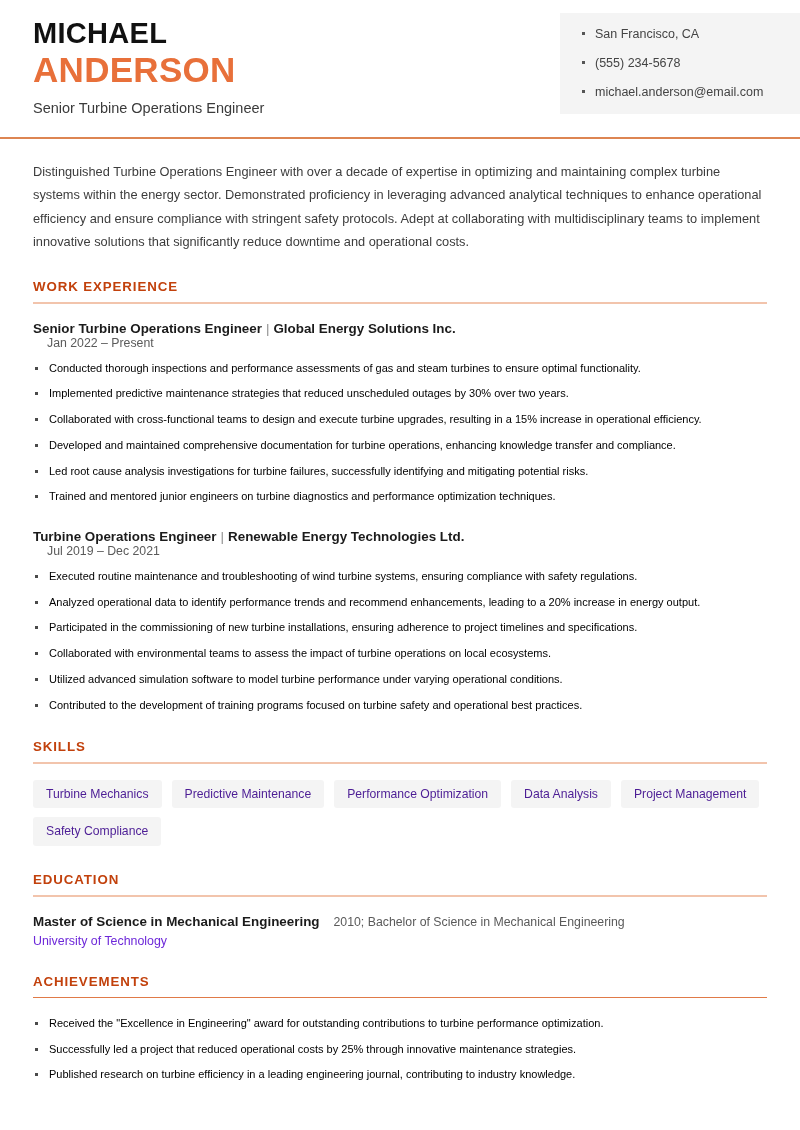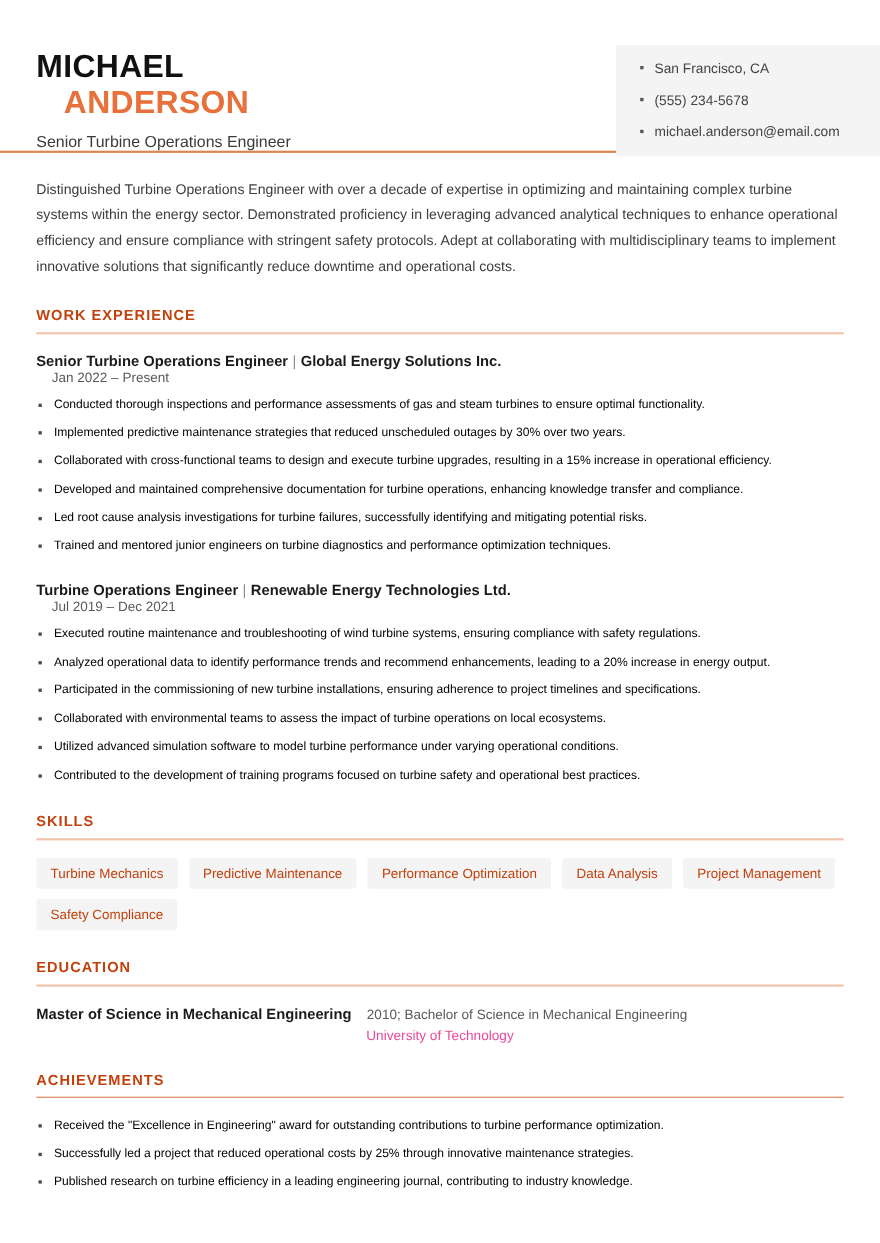--- a/index.html
+++ b/index.html
@@ -18,44 +18,43 @@
     height: 1130px;
     background: #ffffff;
     overflow: hidden;
   }
 
   
   .header {
     display: flex;
     align-items: flex-start;
     justify-content: space-between;
-    padding: 40px 0 0 0;
+    padding: 12px 0 0 0;
     height: 137px;
   }
 
   .header-left {
     padding-left: 33px;
     padding-top: 5px;
   }
 
   .name-line-1 {
     font-size: 29px;
     font-weight: bold;
     letter-spacing: 0.3px;
     line-height: 1.13;
     color: #111111;
   }
 
   .name-line-2 {
-    font-size: 29px;
+    font-size: 35px;
     font-weight: bold;
     letter-spacing: 0.3px;
     line-height: 1.13;
     color: #E8703A;
-    margin-left: 25px;
   }
 
   .job-title {
     margin-top: 11px;
     font-size: 14.5px;
     color: #3b3b3b;
     font-weight: normal;
   }
 
   .contact-box {
@@ -180,21 +179,21 @@
     display: flex;
     flex-wrap: wrap;
     gap: 9px 10px;
   }
 
   .chip {
     background: #F4F4F4;
     border-radius: 3px;
     padding: 7px 13px;
     font-size: 12.2px;
-    color: #c2410c;
+    color: #4c1d95;
     line-height: 1.2;
   }
 
   
   .edu { margin-top: 17px; }
 
   .edu-head {
     display: flex;
     align-items: baseline;
     justify-content: flex-start;
@@ -209,22 +208,21 @@
   .edu-meta {
     font-size: 12.3px;
     color: #5a5a5a;
     white-space: nowrap;
     padding-left: 14px;
   }
 
   .edu-school {
     margin-top: 5px;
     font-size: 12.4px;
-    color: #ec4899;
-    text-align: center;
+    color: #6d28d9;
   }
 
   .achievements { margin-top: 17px; }
 </style>
 </head>
 <body>
 
 <div class="page">
 
   <div class="header">

